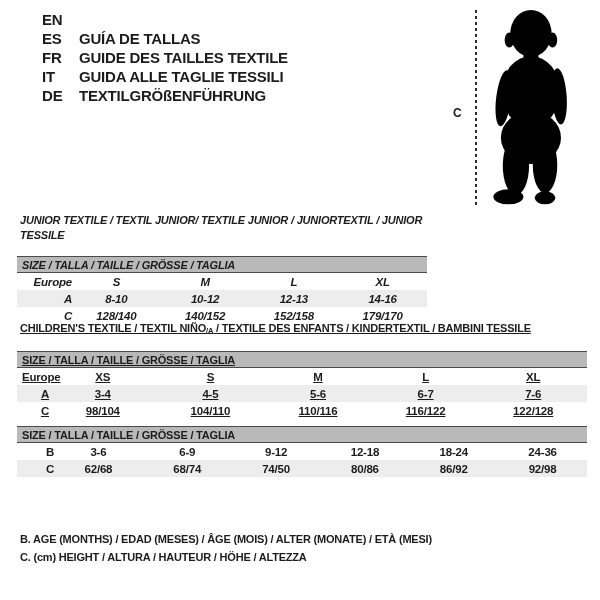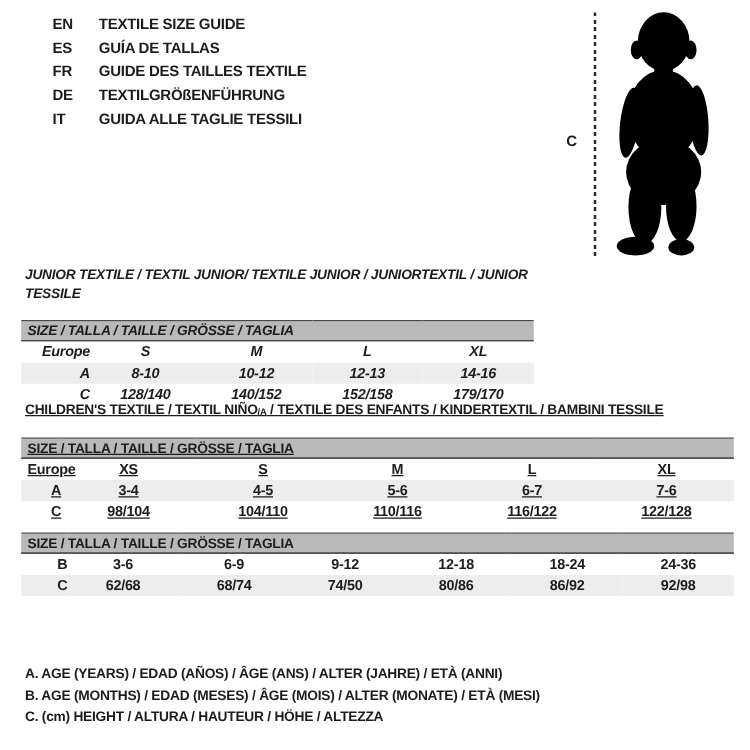--- a/index.html
+++ b/index.html
@@ -5,21 +5,21 @@
   html,body{margin:0;padding:0;}
   body{
     width:600px;height:600px;position:relative;overflow:hidden;
     background:#ffffff;color:#1c1c1c;
     font-family:"Liberation Sans", sans-serif;
     font-weight:700;
     -webkit-font-smoothing:antialiased;
   }
   
   .lang-list{position:absolute;left:22px;top:10px;}
-  .lang-row{display:flex;line-height:19px;font-size:12px;letter-spacing:-0.2px;padding-left:20px;}
+  .lang-row{display:flex;line-height:19px;font-size:15px;letter-spacing:-0.2px;padding-left:20px;}
   .lang-code{width:37px;flex:0 0 37px;}
   
   .figure{position:absolute;left:450px;top:6px;width:132px;height:206px;}
   .dashed-line{
     position:absolute;left:25px;top:4px;width:2px;height:198px;
     background:repeating-linear-gradient(to bottom,#2b2b2b 0 3px,transparent 3px 6px);
   }
   .measure-label{position:absolute;left:3px;top:100px;font-size:12px;}
   .baby{position:absolute;left:33px;top:2px;width:94px;height:202px;}
   .baby *{fill:#000;}
@@ -45,37 +45,36 @@
   
   .legend{position:absolute;left:20px;top:531px;}
   .legend-line{font-size:11px;line-height:17.5px;letter-spacing:-0.2px;white-space:nowrap;}
 </style>
 </head>
 <body>
 
 <div class="lang-list">
   <div class="lang-row">
     <span class="lang-code">EN</span>
-    <span class="lang-title">TEXTILE SIZE GUIDE</span>
   </div>
   <div class="lang-row">
     <span class="lang-code">ES</span>
     <span class="lang-title">GUÍA DE TALLAS</span>
   </div>
   <div class="lang-row">
     <span class="lang-code">FR</span>
     <span class="lang-title">GUIDE DES TAILLES TEXTILE</span>
   </div>
   <div class="lang-row">
+    <span class="lang-code">IT</span>
+    <span class="lang-title">GUIDA ALLE TAGLIE TESSILI</span>
+  </div>
+  <div class="lang-row">
     <span class="lang-code">DE</span>
     <span class="lang-title">TEXTILGRÖßENFÜHRUNG</span>
-  </div>
-  <div class="lang-row">
-    <span class="lang-code">IT</span>
-    <span class="lang-title">GUIDA ALLE TAGLIE TESSILI</span>
   </div>
 </div>
 
 <div class="figure">
   <div class="dashed-line"></div>
   <div class="measure-label">C</div>
   <svg class="baby" viewBox="0 0 100 215" aria-hidden="true">
     <ellipse cx="51" cy="27" rx="22" ry="25"></ellipse>
     <ellipse cx="28" cy="34" rx="5" ry="8"></ellipse>
     <ellipse cx="74" cy="34" rx="5" ry="8"></ellipse>
@@ -210,16 +209,15 @@
         <td>74/50</td>
         <td>80/86</td>
         <td>86/92</td>
         <td>92/98</td>
       </tr>
     </tbody>
   </table>
 </div>
 
 <div class="legend">
-  <div class="legend-line">A. AGE (YEARS) / EDAD (AÑOS) / ÂGE (ANS) / ALTER (JAHRE) / ETÀ (ANNI)</div>
   <div class="legend-line">B. AGE (MONTHS) / EDAD (MESES) / ÂGE (MOIS) / ALTER (MONATE) / ETÀ (MESI)</div>
   <div class="legend-line">C. (cm) HEIGHT / ALTURA / HAUTEUR / HÖHE / ALTEZZA</div>
 </div>
 
 </body></html>

